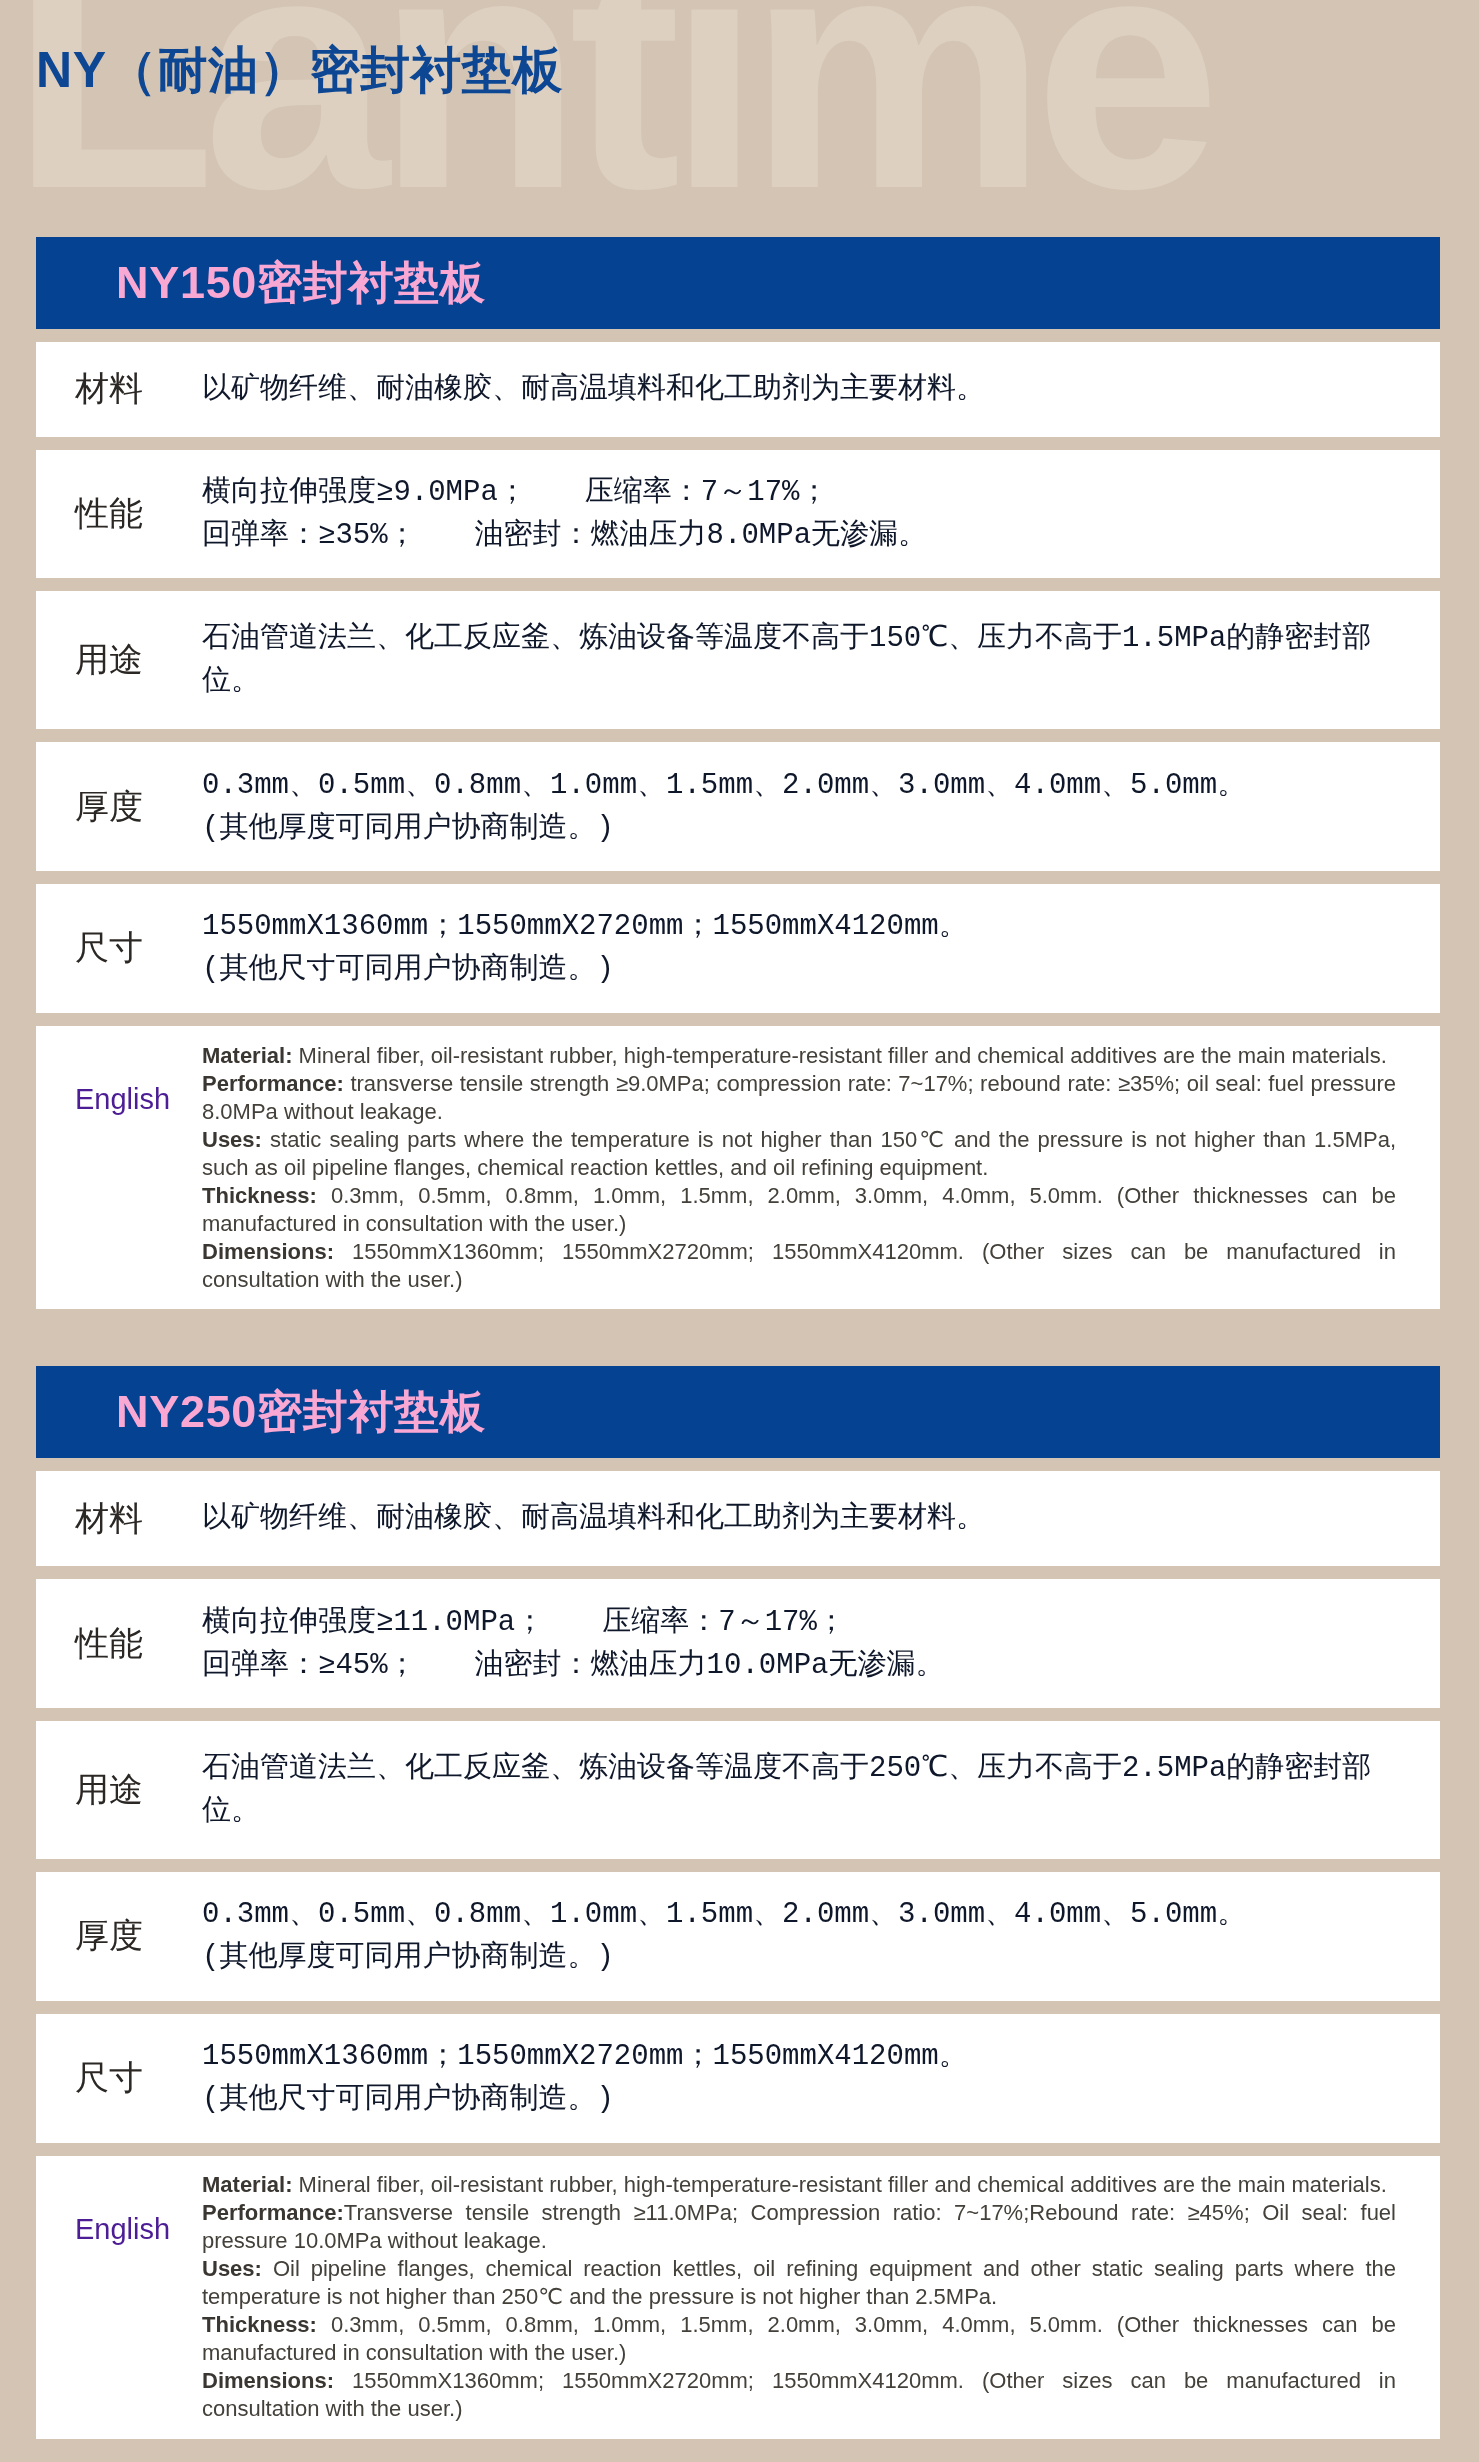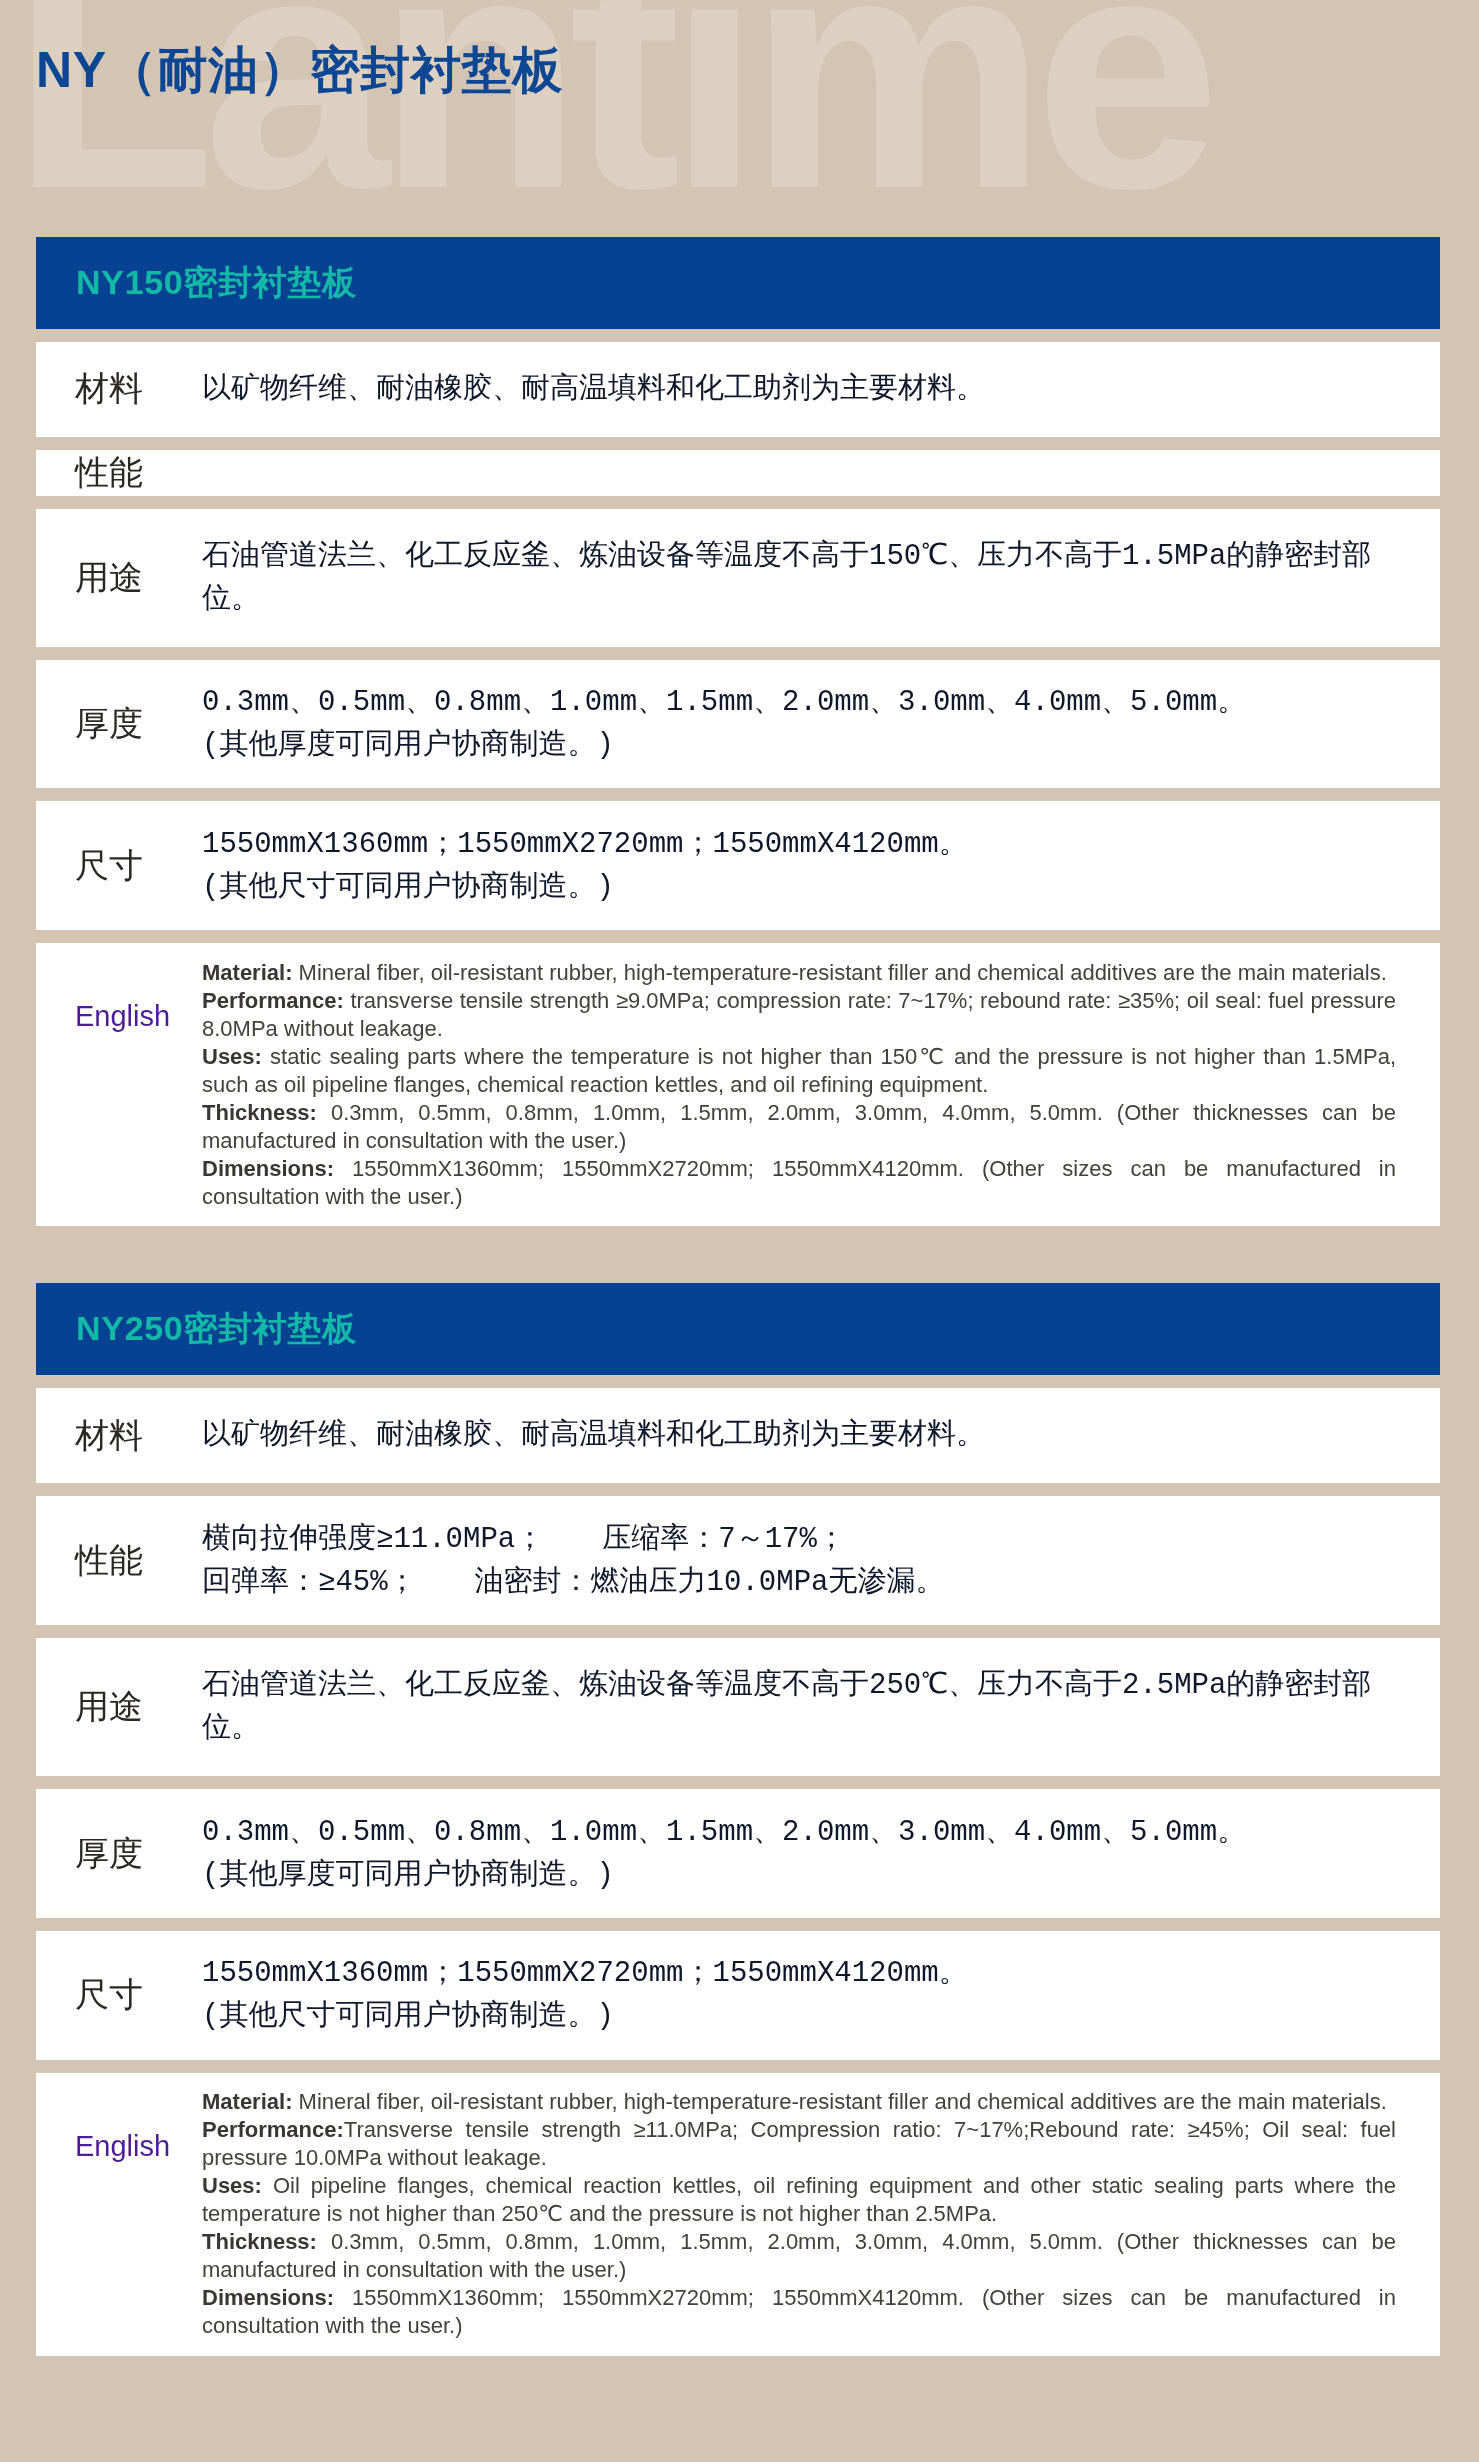--- a/index.html
+++ b/index.html
@@ -49,24 +49,25 @@
   .section--first { margin-top: 140px; }
   .section--second { margin-top: 57px; }
   .section-header {
     background: #054392;
     height: 92px;
     display: flex;
     align-items: center;
     padding-left: 40px;
   }
   .section-header-title {
-    color: #14b8a6;
-    font-size: 34px;
+    color: #f9a8d4;
+    font-size: 45px;
     font-weight: 700;
     letter-spacing: 0.7px;
+    margin-left: 40px;
   }
   .row {
     display: flex;
     background: #ffffff;
     margin-top: 13px;
   }
   .row-label {
     width: 166px;
     box-sizing: border-box;
     padding-left: 39px;
@@ -125,20 +126,24 @@
 
     <div class="row row--single">
       <div class="row-label">材料</div>
       <div class="row-content">
         <div class="zh-line">以矿物纤维、耐油橡胶、耐高温填料和化工助剂为主要材料。</div>
       </div>
     </div>
 
     <div class="row">
       <div class="row-label">性能</div>
+      <div class="row-content">
+        <div class="zh-line">横向拉伸强度≥9.0MPa；　　压缩率：7～17%；</div>
+        <div class="zh-line">回弹率：≥35%；　　油密封：燃油压力8.0MPa无渗漏。</div>
+      </div>
     </div>
 
     <div class="row row--single">
       <div class="row-label">用途</div>
       <div class="row-content">
         <div class="zh-line">石油管道法兰、化工反应釜、炼油设备等温度不高于150℃、压力不高于1.5MPa的静密封部位。</div>
       </div>
     </div>
 
     <div class="row">

